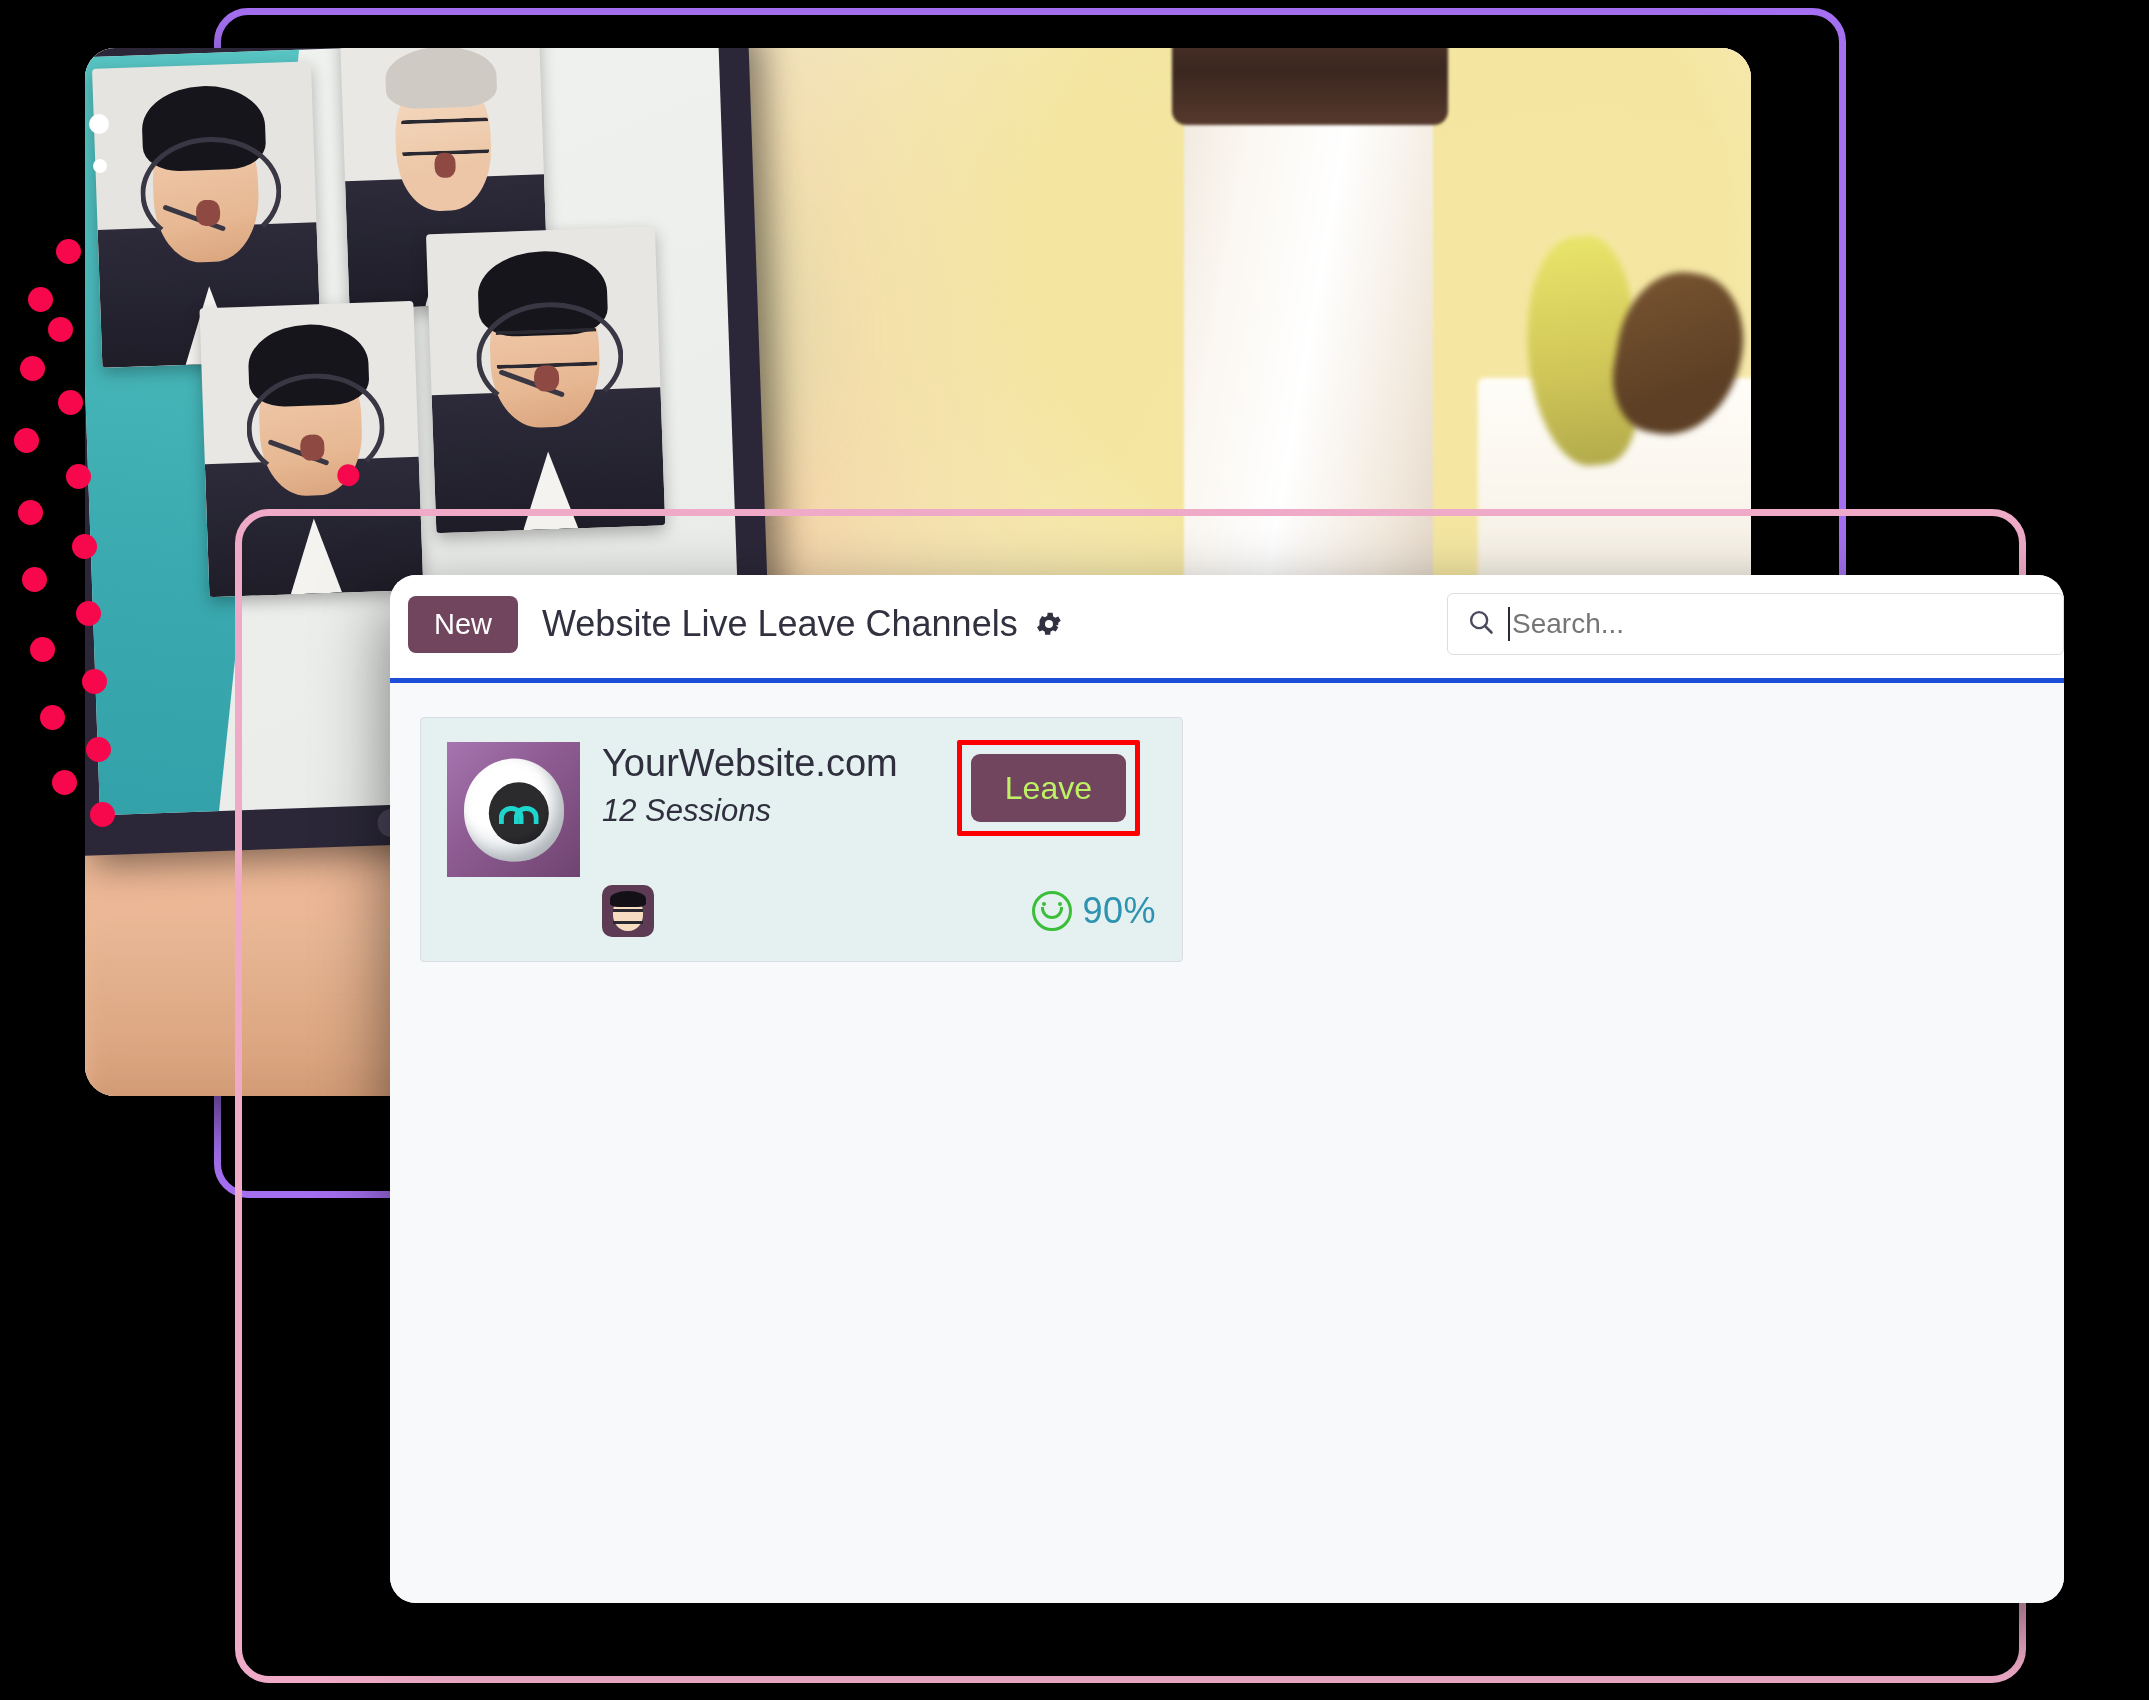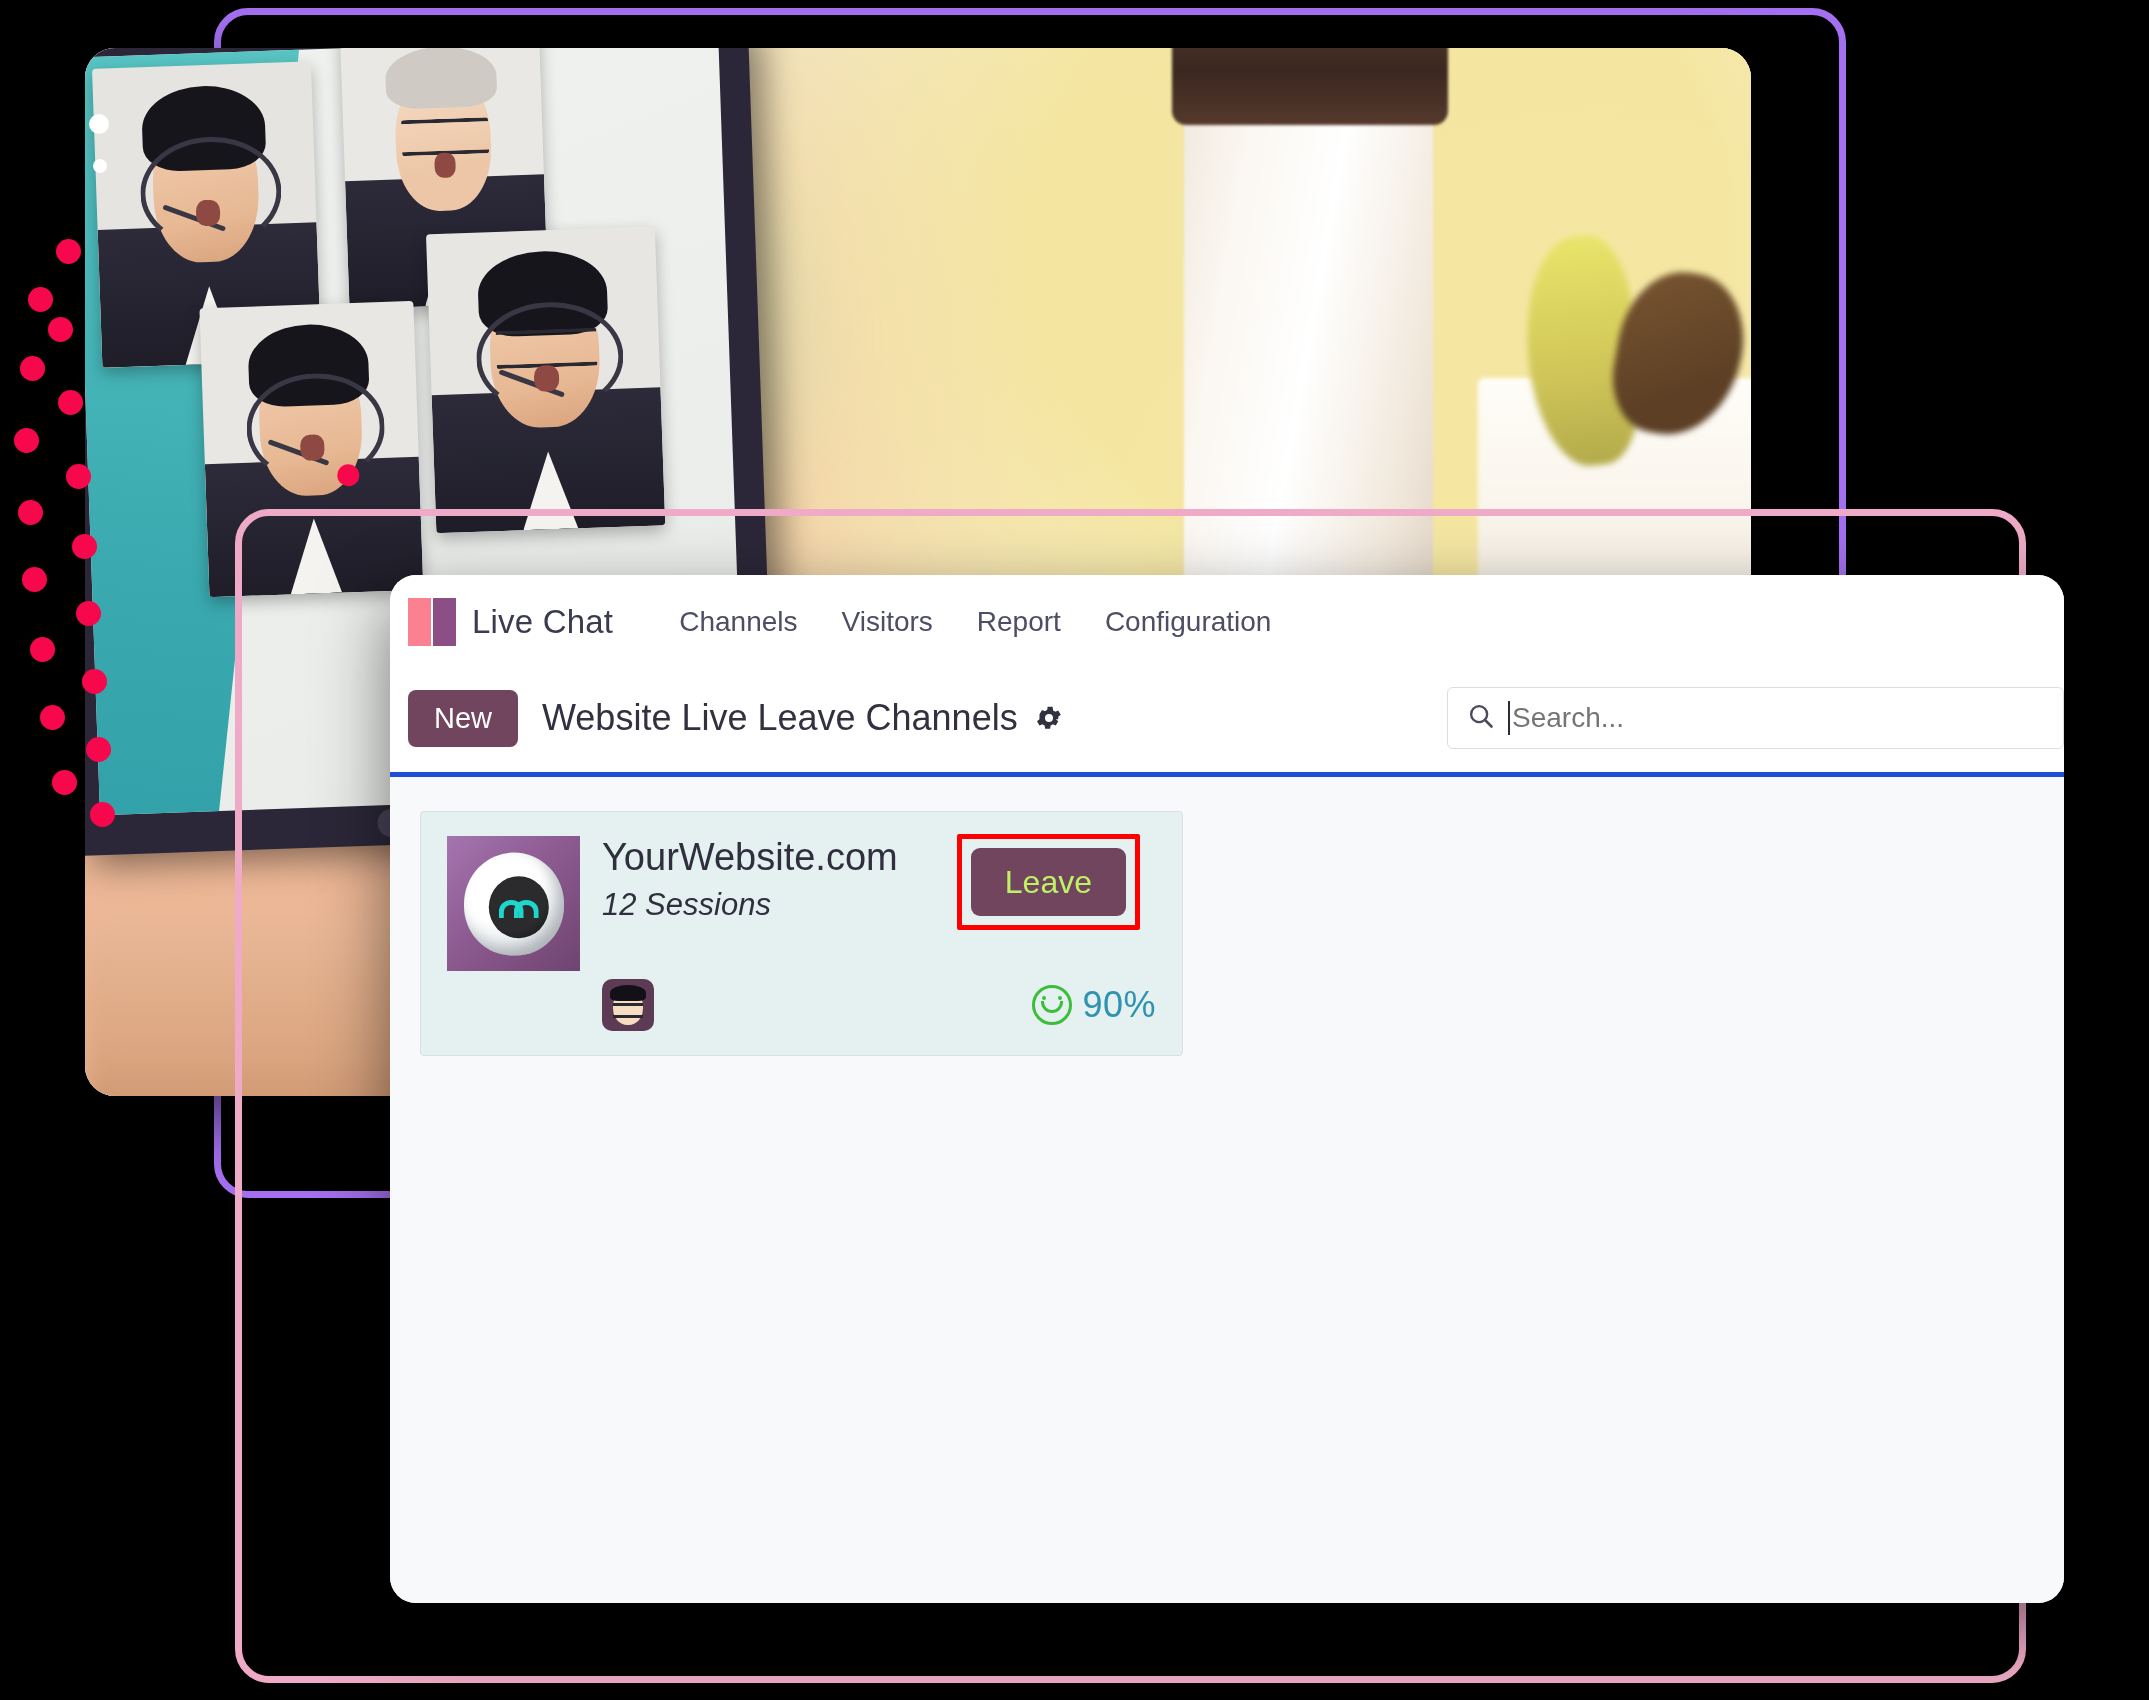--- a/index.html
+++ b/index.html
@@ -614,33 +614,20 @@
     <span style="left: 30px; top: 398px; background: rgb(247, 7, 75);"></span>
     <span style="left: 82px; top: 430px; background: rgb(247, 7, 75);"></span>
     <span style="left: 40px; top: 466px; background: rgb(247, 7, 75);"></span>
     <span style="left: 86px; top: 498px; background: rgb(247, 7, 75);"></span>
     <span style="left: 52px; top: 531px; background: rgb(247, 7, 75);"></span>
     <span style="left: 90px; top: 563px; background: rgb(247, 7, 75);"></span>
   </div>
 
 <div id="app-window">
 
-  <div id="nav-bar">
-    <div id="brand">
-      <div id="brand-logo">
-        <span class="p left"></span>
-        <span class="p right"></span>
-      </div>
-      <span id="brand-name">Live Chat</span>
-    </div>
-    <span class="nav-link">Channels</span>
-    <span class="nav-link">Visitors</span>
-    <span class="nav-link">Report</span>
-    <span class="nav-link">Configuration</span>
-  </div>
 
   <div id="control-bar">
     <button id="new-button">New</button>
     <div id="breadcrumb">
       <span id="breadcrumb-title">Website Live Leave Channels</span>
       <span id="gear-icon">
         <svg width="30" height="30" viewBox="0 0 24 24" aria-hidden="true">
           <path fill="#31313f" d="M19.4 13a7.6 7.6 0 0 0 0-2l2-1.6-2-3.4-2.4 1a7.6 7.6 0 0 0-1.7-1L14.9 3h-4l-.4 2.6a7.6 7.6 0 0 0-1.7 1l-2.4-1-2 3.4L4.4 11a7.6 7.6 0 0 0 0 2l-2 1.6 2 3.4 2.4-1c.5.4 1.1.8 1.7 1l.4 2.6h4l.4-2.6c.6-.2 1.2-.6 1.7-1l2.4 1 2-3.4-2-1.6ZM12 15.2A3.2 3.2 0 1 1 12 8.8a3.2 3.2 0 0 1 0 6.4Z"></path>
         </svg>
       </span>

